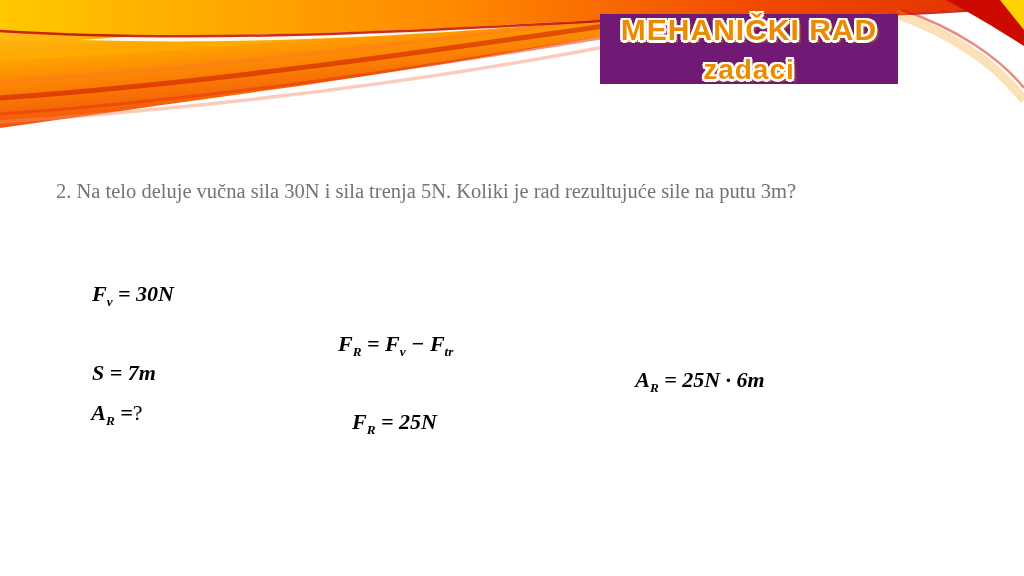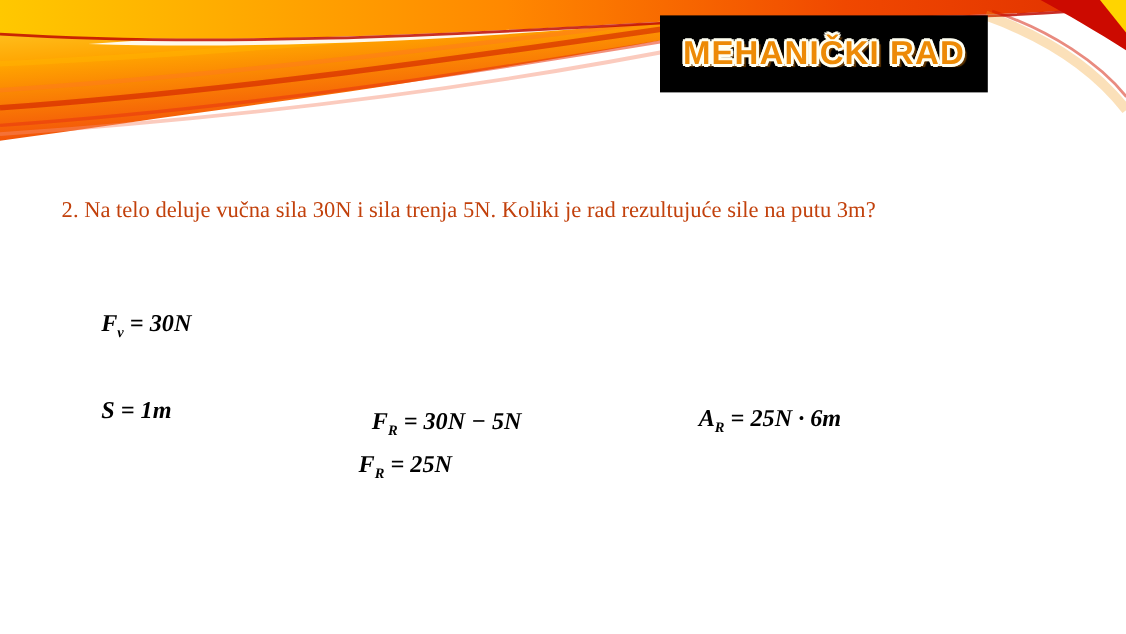--- a/index.html
+++ b/index.html
@@ -3,40 +3,40 @@
 <meta charset="utf-8">
 <style>
   html,body{margin:0;padding:0;}
   body{width:1024px;height:576px;overflow:hidden;background:#ffffff;
        font-family:"Liberation Sans",sans-serif;}
   .slide{position:relative;width:1024px;height:576px;background:#ffffff;}
   .wave{position:absolute;left:0;top:0;display:block;}
 
   .title-box{
     position:absolute;left:600px;top:14px;width:298px;height:70px;
-    background:#000000;
-    display:flex;flex-direction:column;align-items:center;justify-content:center;
+    background:#701a75;
+    display:flex;flex-direction:column;align-items:center;justify-content:space-between;
     z-index:5;
   }
   .title-line{
     font-weight:bold;color:#ED8A05;letter-spacing:1px;line-height:1.05;
     text-shadow:
       -2px -2px 0 #FFFFF2, 2px -2px 0 #FFFFF2,
       -2px  2px 0 #FFFFF2, 2px  2px 0 #FFFFF2,
       -2.5px 0 0 #FFFFF2, 2.5px 0 0 #FFFFF2,
       0 -2.5px 0 #FFFFF2, 0 2.5px 0 #FFFFF2,
       4px 3px 1px rgba(214,118,0,0.45);
     white-space:nowrap;
   }
   .title-line1{font-size:30px;}
   .title-line2{font-size:28px;margin-top:-2px;}
 
   .problem{
     position:absolute;left:56px;top:180px;
-    font-family:"Liberation Serif",serif;font-size:20.5px;color:#c2410c;
+    font-family:"Liberation Serif",serif;font-size:20.5px;color:#737373;
     white-space:nowrap;
   }
 
   .eq{
     position:absolute;
     font-family:"Liberation Serif",serif;
     font-size:22px;font-weight:bold;font-style:italic;color:#000;
     line-height:1;white-space:pre;text-align:center;
   }
   .eq sub{font-size:0.6em;line-height:0;}
@@ -78,35 +78,39 @@
     <path d="M0,31 C210,44 435,30 620,20 C765,13 875,21 1024,6" stroke="#C00A00" stroke-width="2.5" fill="none" opacity="0.85"></path>
 
     <path d="M896,14 C952,34 996,64 1024,100" stroke="#F2A024" stroke-width="9" fill="none" opacity="0.32"></path>
     <path d="M902,10 C956,28 1000,58 1024,88" stroke="#D41800" stroke-width="2.5" fill="none" opacity="0.5"></path>
     <path d="M946,0 L1004,0 L1024,28 L1024,46 C996,28 970,13 946,0 Z" fill="#CC0A00"></path>
     <path d="M1000,0 L1024,0 L1024,30 Z" fill="#FFD400"></path>
   </svg>
 
   <div class="title-box">
     <div class="title-line title-line1">MEHANIČKI RAD</div>
+    <div class="title-line title-line2">zadaci</div>
   </div>
 
   <div class="problem">2. Na telo deluje vučna sila 30N i sila trenja 5N. Koliki je rad rezultujuće sile na putu 3m?</div>
 
   <div class="eq" style="left:70px;top:261px">
     <span>F</span><sub>v</sub><span> = 30N</span>
   </div>
   <div class="eq" style="left:70px;top:340px">
-    <span>S</span><sub></sub><span> = 1m</span>
+    <span>S</span><sub></sub><span> = 7m</span>
+  </div>
+  <div class="eq" style="left:70px;top:380px">
+    <span>A</span><sub>R</sub><span> =</span><span class="q">?</span>
   </div>
 
-  <div class="eq" style="left:316px;top:350px">
-    <span>F</span><sub>R</sub><span> = 30N − 5N</span>
+  <div class="eq" style="left:316px;top:311px">
+    <span>F</span><sub>R</sub><span> = </span><span>F</span><sub>v</sub><span> − </span><span>F</span><sub>tr</sub>
   </div>
-  <div class="eq" style="left:304px;top:389px">
+  <div class="eq" style="left:330px;top:389px">
     <span>F</span><sub>R</sub><span> = 25N</span>
   </div>
 
   <div class="eq" style="left:614px;top:347px">
     <span>A</span><sub>R</sub><span> = 25N · 6m</span>
   </div>
 
 </div>
 
 </body></html>

